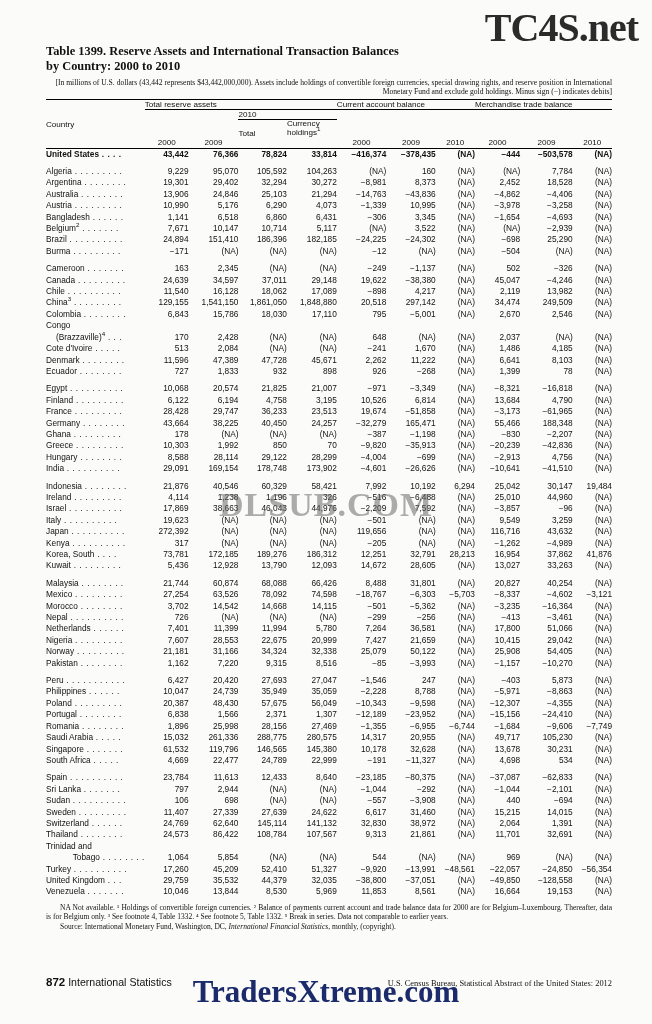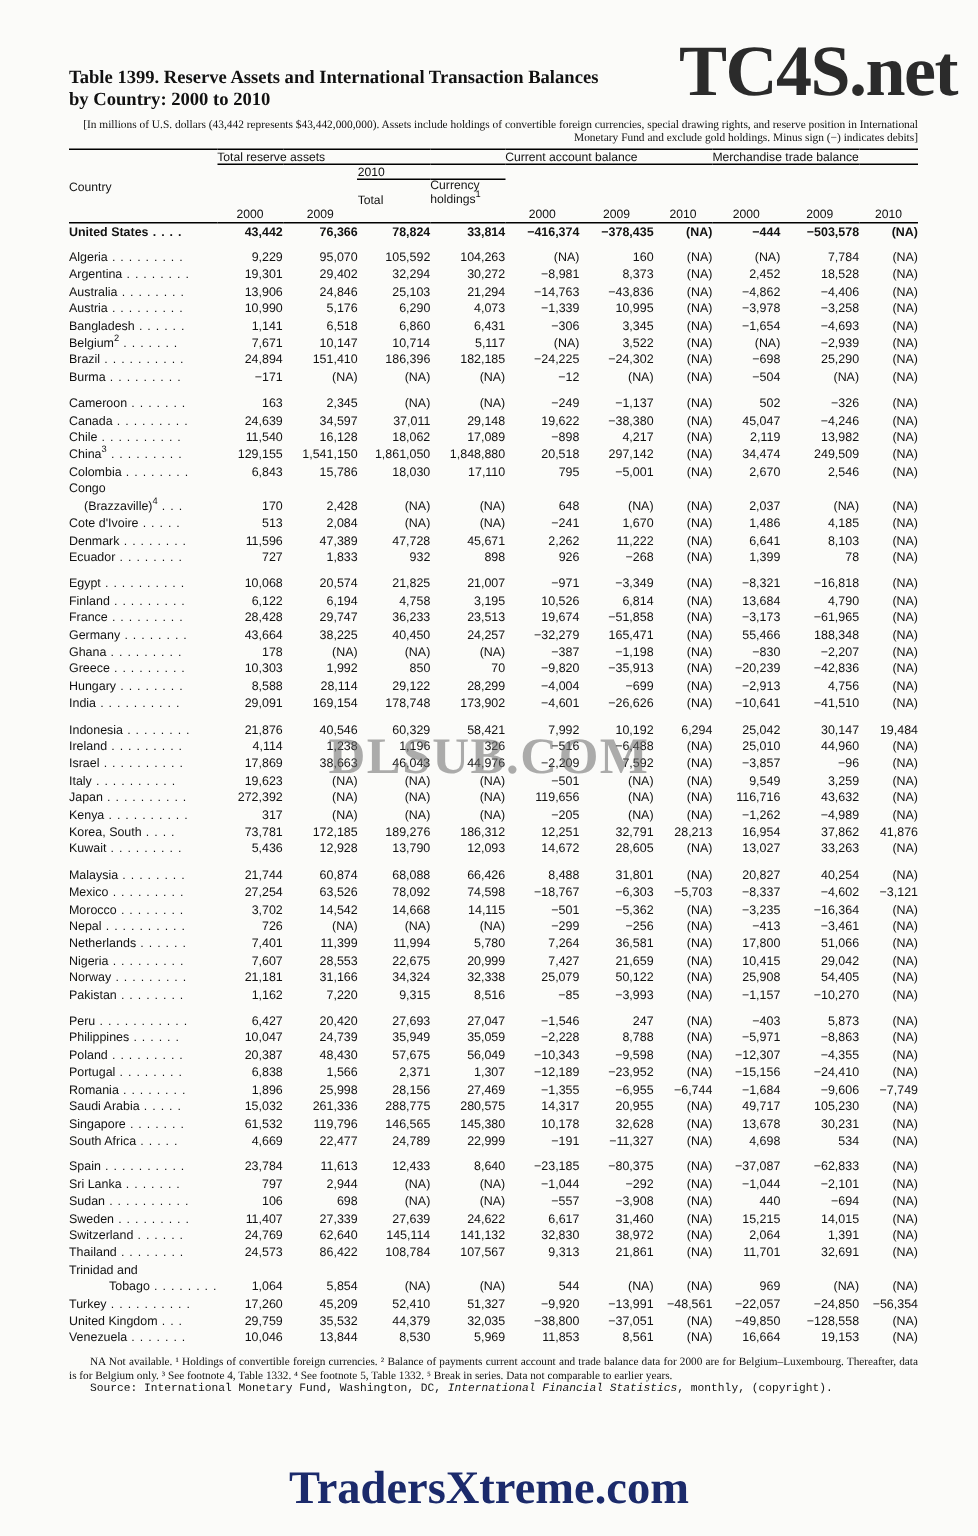--- a/index.html
+++ b/index.html
@@ -8,21 +8,21 @@
     background:#fbfbf9;
     font-family:"Liberation Serif", serif;
     color:#111;
     position:relative;
     overflow:hidden;
   }
   .page{position:relative;width:652px;height:1024px;}
 
   
   .wm{position:absolute;font-family:"Liberation Serif",serif;font-weight:bold;pointer-events:none;}
-  .wm-tc4s{top:20px;right:14px;font-size:48px;color:#2b2b2b;letter-spacing:-1px;}
+  .wm-tc4s{top:4px;right:14px;font-size:40px;color:#2b2b2b;letter-spacing:-1px;}
   .wm-dlsub{top:486px;left:50%;transform:translateX(-50%);font-size:34px;color:#6b6b6b;opacity:.55;letter-spacing:1px;}
   .wm-traders{bottom:14px;left:50%;transform:translateX(-50%);font-size:31px;color:#1b2a6b;letter-spacing:0px;}
 
   .content{position:absolute;left:46px;top:44px;width:566px;}
 
   h1.tbl-title{
     font-size:12.4px;line-height:15px;margin:0 0 4px 0;font-weight:bold;
     font-family:"Liberation Serif",serif;
   }
   .headnote{
@@ -48,21 +48,21 @@
   tr.spacer td{height:6px;line-height:6px;font-size:6px;}
   tr.row td{height:11.4px;line-height:11.4px;}
 
   .dots{letter-spacing:.5px;}
 
   .footnotes{
     font-size:7.5px;line-height:9.3px;margin-top:5px;text-align:justify;
     font-family:"Liberation Serif",serif;
   }
   .footnotes .ind{display:block;text-indent:14px;}
-  .source{display:block;text-indent:14px;margin-top:1px;font-family:Liberation Mono, monospace;}
+  .source{display:block;text-indent:14px;margin-top:1px;}
   .it{font-style:italic;}
 
   .footer{
     position:absolute;left:46px;bottom:36px;width:566px;
     font-size:10.6px;font-family:"Liberation Sans",sans-serif;
   }
   .footer .pg{font-weight:bold;font-size:11.5px;}
   .footer .src{position:absolute;right:0;bottom:0;font-size:8.4px;font-family:"Liberation Serif",serif;}
   sup{font-size:6.2px;vertical-align:super;line-height:0;}
 </style>
@@ -964,16 +964,21 @@
     </table>
 
     <p class="footnotes">
       <span class="ind">NA Not available. ¹ Holdings of convertible foreign currencies. ² Balance of payments current account and trade balance data for 2000 are for Belgium–Luxembourg. Thereafter, data is for Belgium only. ³ See footnote 4, Table 1332. ⁴ See footnote 5, Table 1332. ⁵ Break in series. Data not comparable to earlier years.</span>
       <span class="source"><span>Source: International Monetary Fund, Washington, DC, </span><span class="it">International Financial Statistics</span><span>, monthly, (copyright).</span></span>
     </p>
   </div>
 
   <div class="wm wm-dlsub">DLSUB.COM</div>
 
+  <div class="footer">
+    <span class="pg">872</span>
+    <span>International Statistics</span>
+    <span class="src">U.S. Census Bureau, Statistical Abstract of the United States: 2012</span>
+  </div>
 
   <div class="wm wm-traders">TradersXtreme.com</div>
 
 </div>
 
 </body></html>

